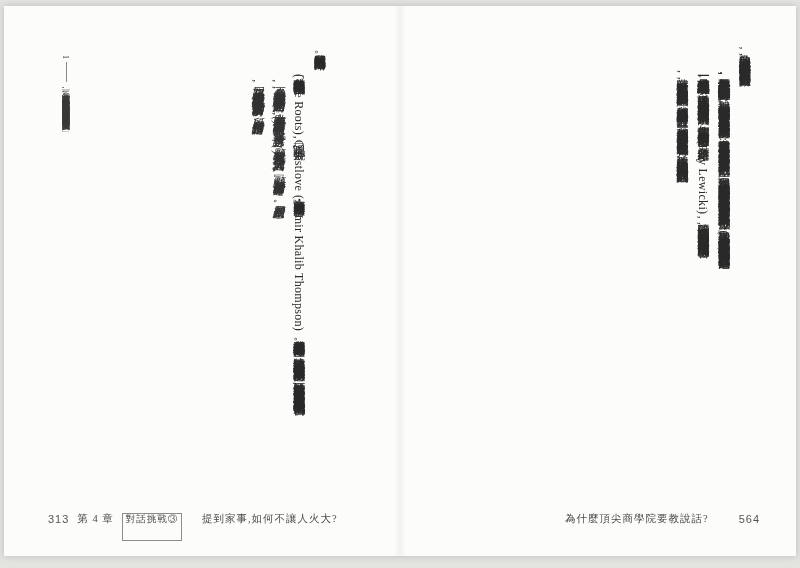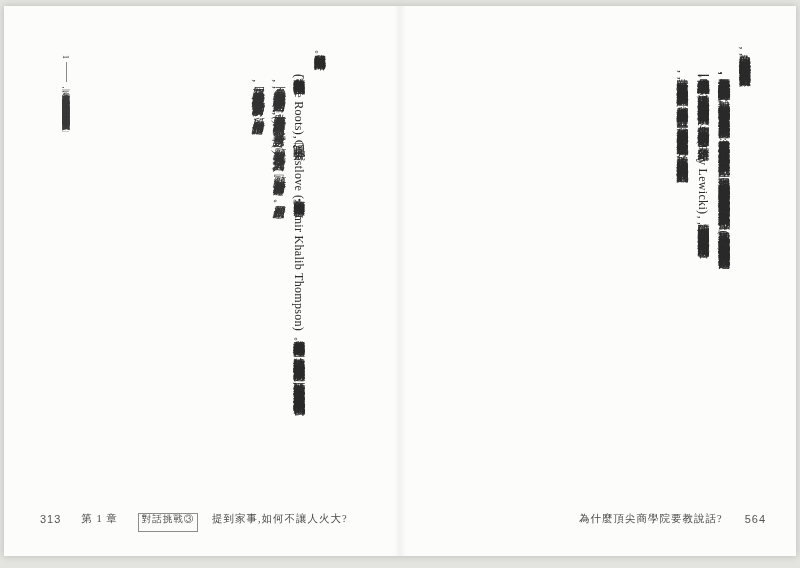--- a/index.html
+++ b/index.html
@@ -62,28 +62,28 @@
     background:#8a8a8a;
     margin:3px 0;
     vertical-align:middle;
   }
   
   .footer{
     position:absolute;top:506px;
     font-size:10.5px;color:#4a4a4a;letter-spacing:1px;
     display:flex;align-items:center;white-space:nowrap;
   }
-  .footer-left{left:36px;gap:20px;}
-  .footer-right{right:30px;gap:22px;}
+  .footer-left{left:44px;gap:8px;}
+  .footer-right{right:36px;gap:30px;}
   .chapter-badge{
     border:1px solid #8d8d8d;
-    padding:0 3px 7px 3px;
+    padding:0 3px 16px 3px;
     font-size:9.5px;
     color:#4a4a4a;
-    margin-right:10px;
+    margin-right:16px;
   }
   .pageno{font-family:"Liberation Sans",sans-serif;font-size:11px;color:#555;}
 </style>
 </head>
 <body>
 
 <div class="stage">
   <div class="spread">
 
     <div class="page page-right">
@@ -107,21 +107,21 @@
             <p class="indent"><span>回想起來,我的貼文就是又一個醜陋美國人想翻掉醜陋/帶有種族或文化敏感性劇本的例子。所以,我得把話說得很清楚……</span></p>
           </div>
       </div>
 
       <div class="vtext footnote">
         <span class="fn-marker">1</span><span class="fn-rule"></span><span>二〇一〇年十月,經過充分的反思時間後,海沃德給出了比較好的道歉:「墨西哥灣的爆炸是一場嚴重的悲劇,我身為事發當時英國石油公司的負責人,無論最終調查的責任歸屬為何,都將會永遠承擔最大的責任。」</span>
       </div>
 
       <div class="footer footer-left">
         <span class="pageno">313</span>
-        <span>第 1 章</span>
+        <span>第 4 章</span>
         <span>
           <span class="chapter-badge">對話挑戰③</span>
           <span>提到家事,如何不讓人火大?</span>
         </span>
       </div>
     </div>
 
     <div class="gutter"></div>
   </div>
 </div>

